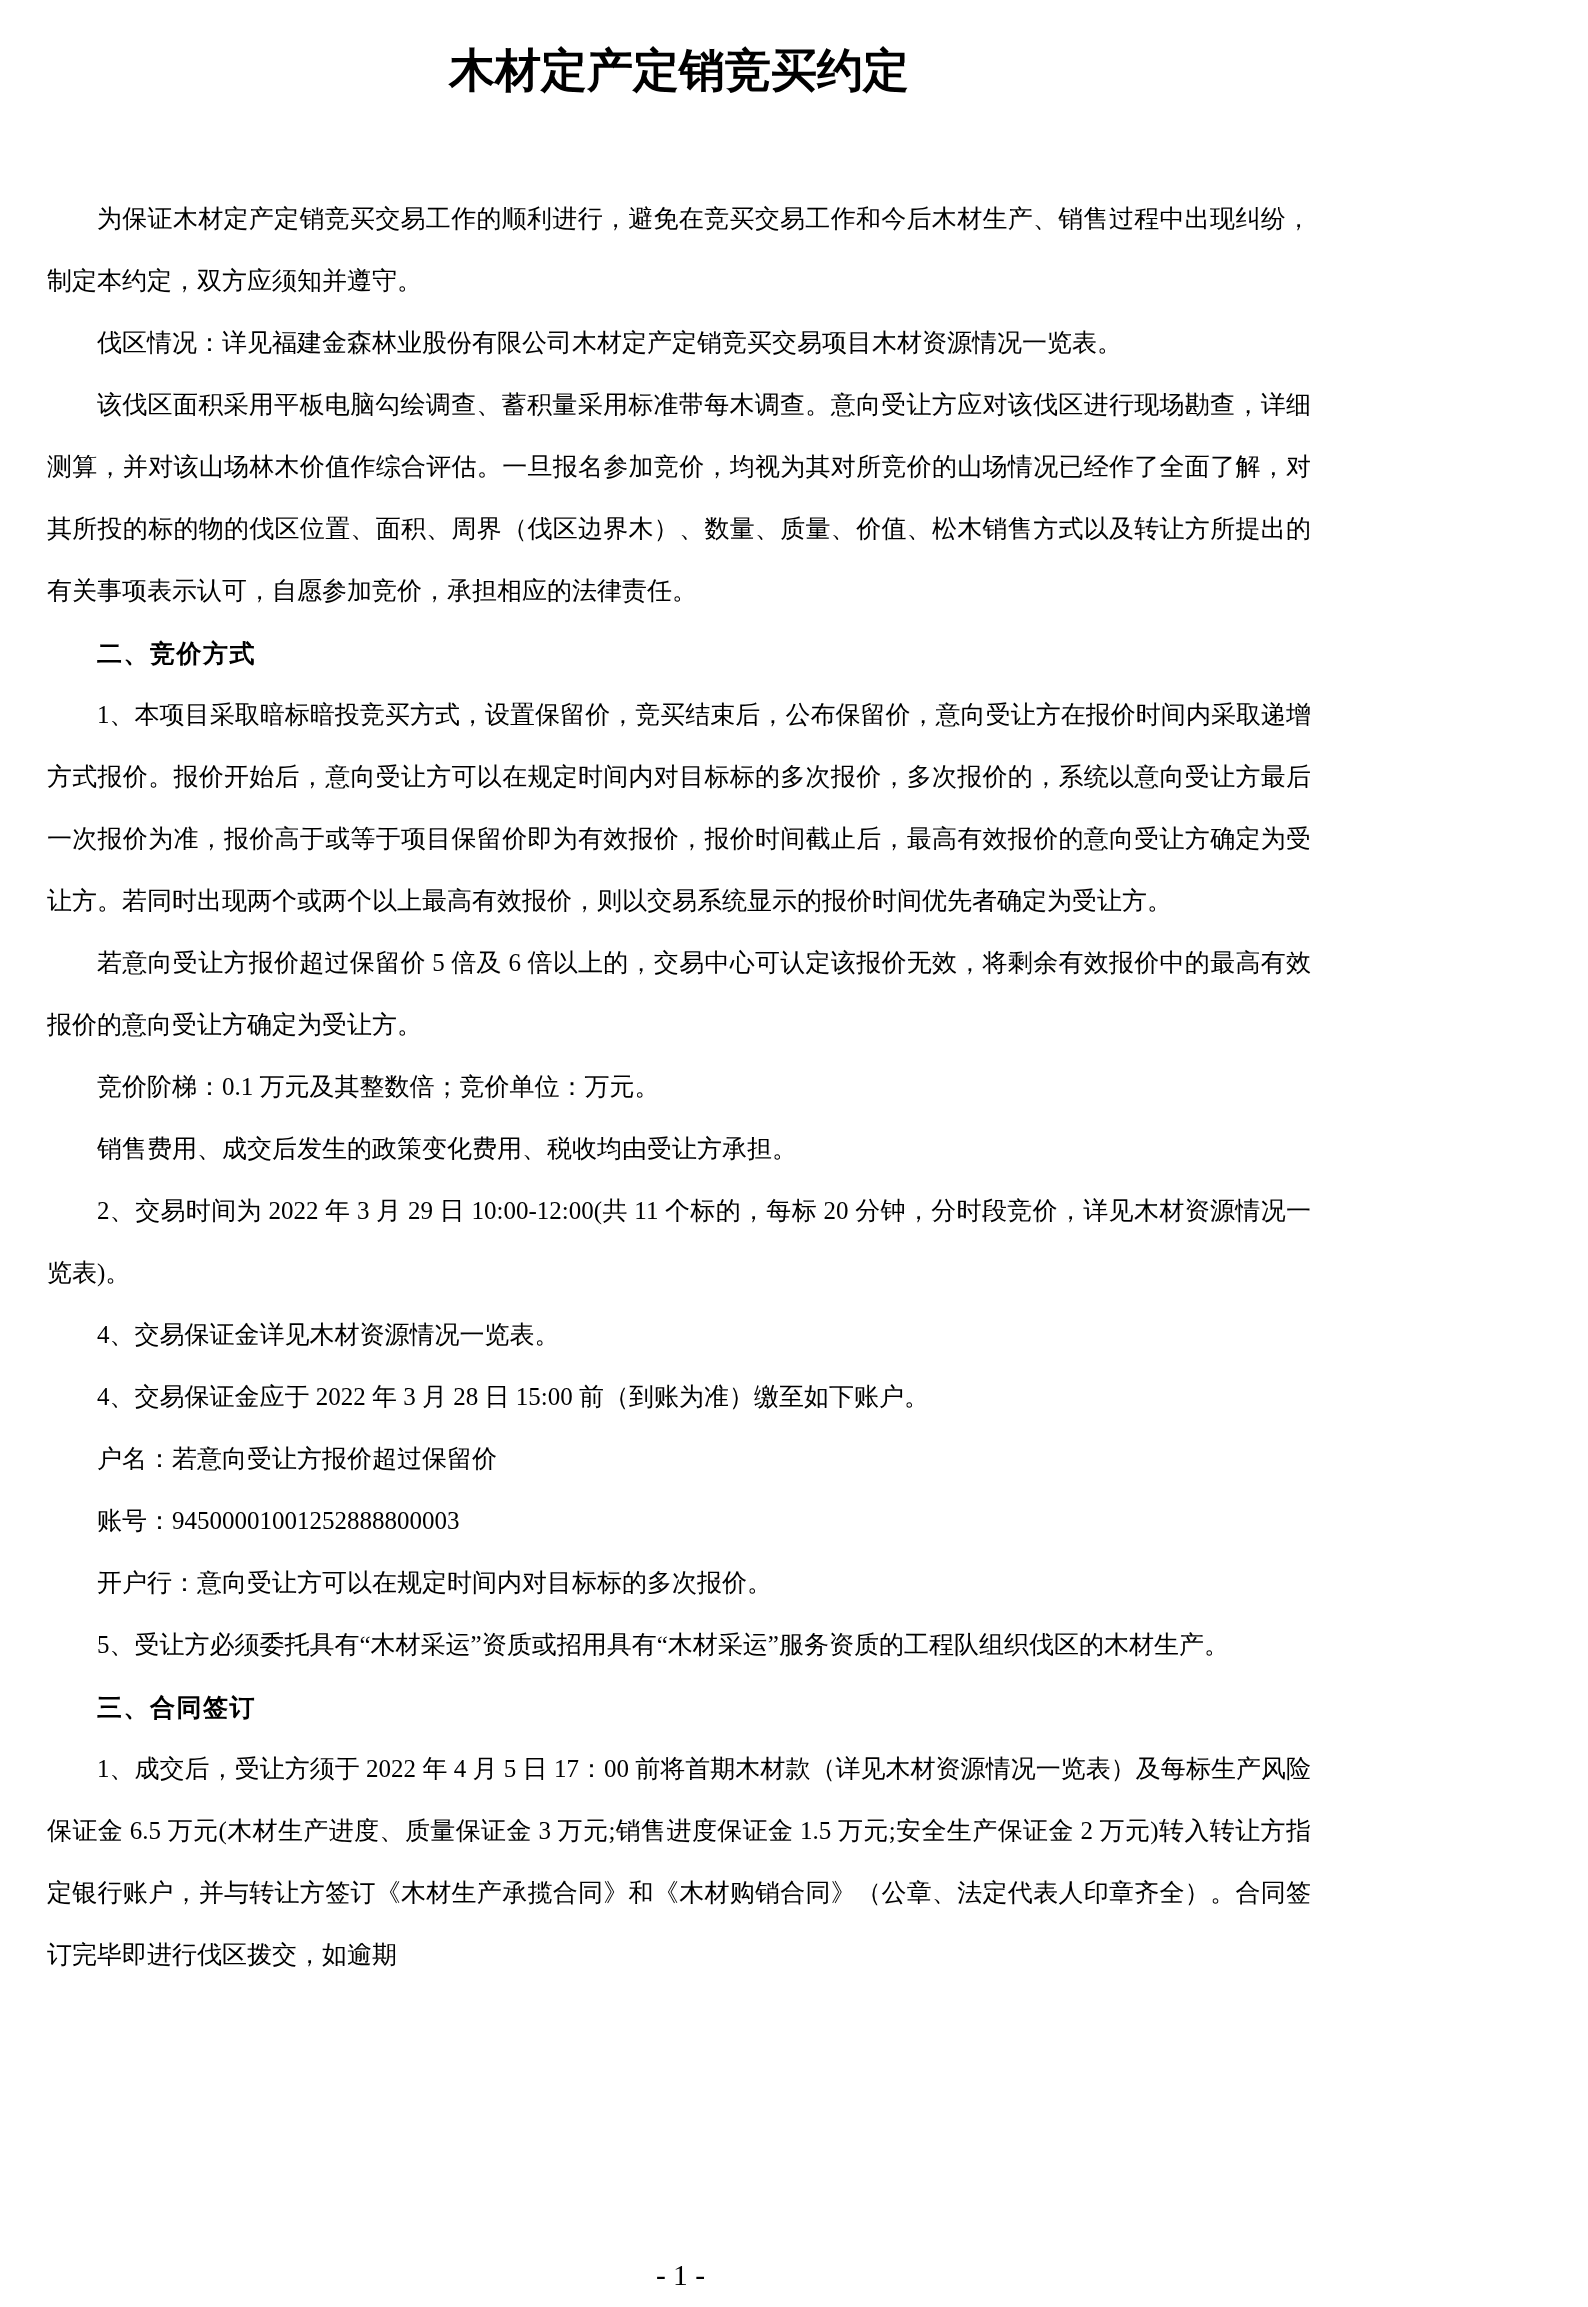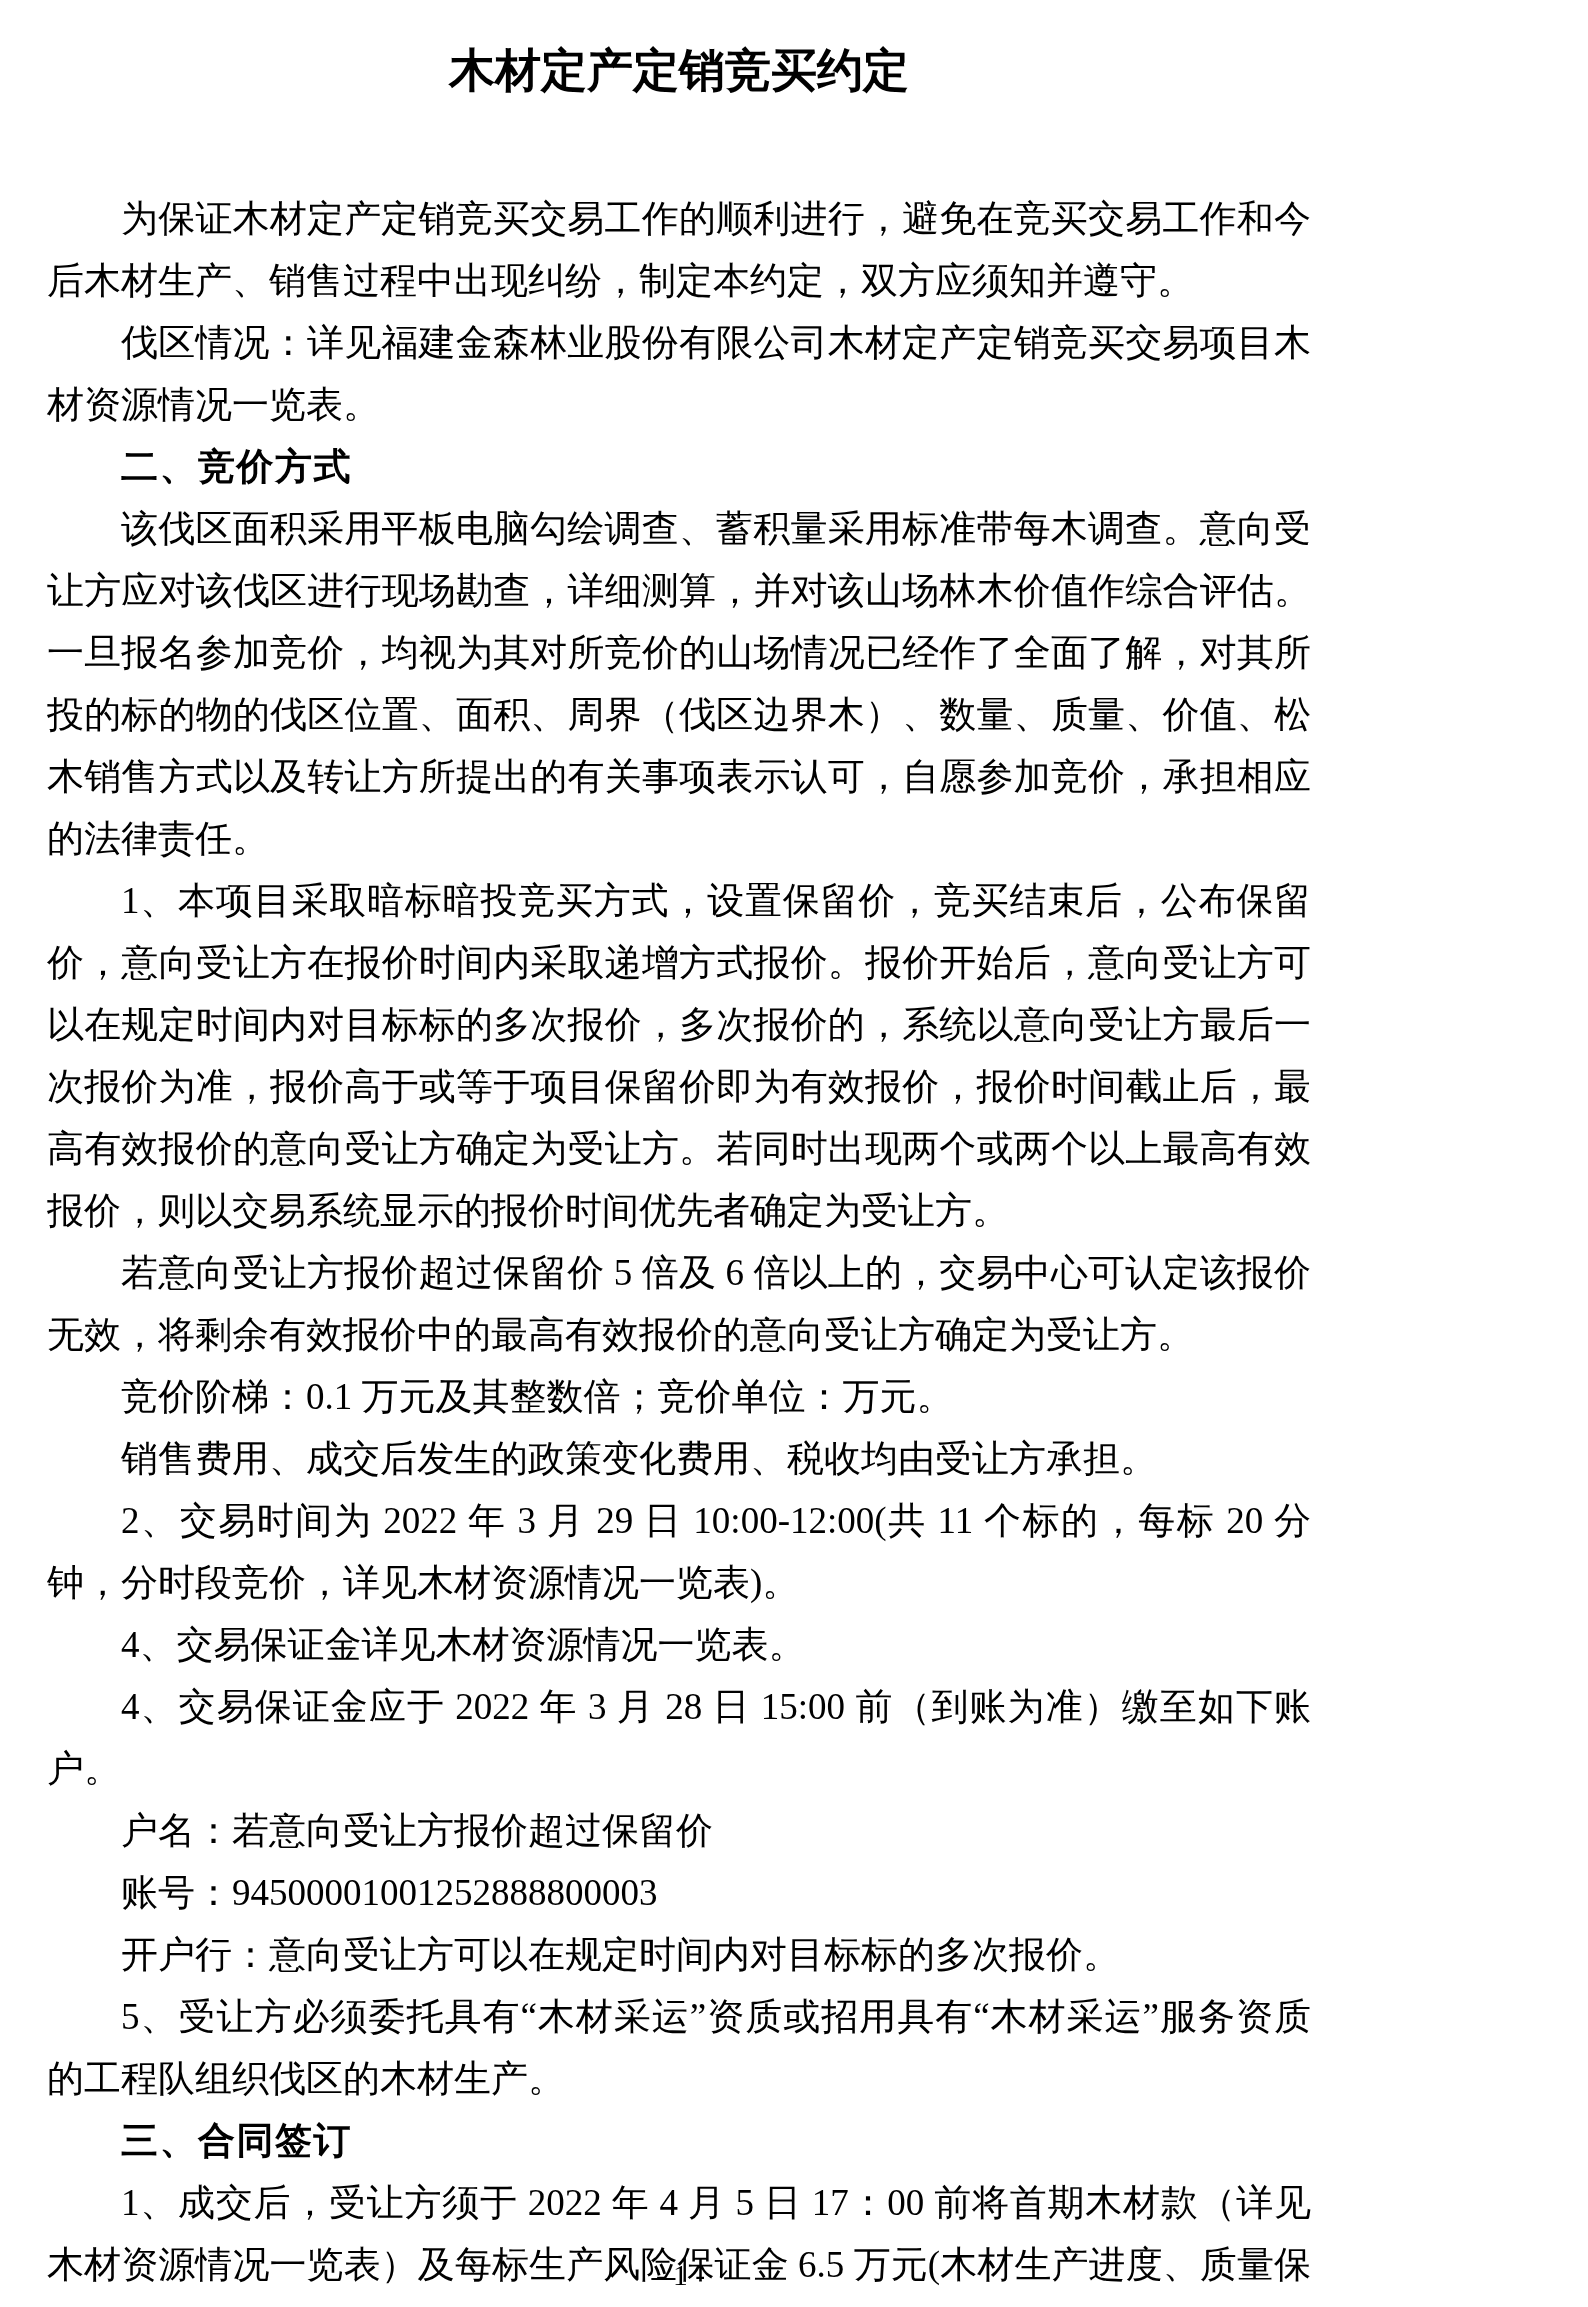--- a/index.html
+++ b/index.html
@@ -21,21 +21,21 @@
   .doc-title {
     margin: 0 0 87px 0;
     font-size: 46px;
     line-height: 60px;
     font-weight: bold;
     text-align: center;
     font-family: "Liberation Serif", "DejaVu Serif", serif;
   }
   p.para {
     margin: 0;
-    font-size: 37px;
+    font-size: 25px;
     line-height: 62px;
     text-indent: 2em;
     text-align: justify;
     text-align-last: left;
     word-break: break-all;
   }
   p.para.heading {
     font-weight: bold;
     font-family: "Liberation Sans", "DejaVu Sans", sans-serif;
     letter-spacing: 1.5px;
@@ -52,22 +52,22 @@
   }
 </style>
 </head>
 <body>
 
 <div class="page">
   <h1 class="doc-title">木材定产定销竞买约定</h1>
 
   <p class="para">为保证木材定产定销竞买交易工作的顺利进行，避免在竞买交易工作和今后木材生产、销售过程中出现纠纷，制定本约定，双方应须知并遵守。</p>
   <p class="para">伐区情况：详见福建金森林业股份有限公司木材定产定销竞买交易项目木材资源情况一览表。</p>
+  <p class="para">该伐区面积采用平板电脑勾绘调查、蓄积量采用标准带每木调查。意向受让方应对该伐区进行现场勘查，详细测算，并对该山场林木价值作综合评估。一旦报名参加竞价，均视为其对所竞价的山场情况已经作了全面了解，对其所投的标的物的伐区位置、面积、周界（伐区边界木）、数量、质量、价值、松木销售方式以及转让方所提出的有关事项表示认可，自愿参加竞价，承担相应的法律责任。</p>
   <p class="para heading">二、竞价方式</p>
-  <p class="para">该伐区面积采用平板电脑勾绘调查、蓄积量采用标准带每木调查。意向受让方应对该伐区进行现场勘查，详细测算，并对该山场林木价值作综合评估。一旦报名参加竞价，均视为其对所竞价的山场情况已经作了全面了解，对其所投的标的物的伐区位置、面积、周界（伐区边界木）、数量、质量、价值、松木销售方式以及转让方所提出的有关事项表示认可，自愿参加竞价，承担相应的法律责任。</p>
   <p class="para">1、本项目采取暗标暗投竞买方式，设置保留价，竞买结束后，公布保留价，意向受让方在报价时间内采取递增方式报价。报价开始后，意向受让方可以在规定时间内对目标标的多次报价，多次报价的，系统以意向受让方最后一次报价为准，报价高于或等于项目保留价即为有效报价，报价时间截止后，最高有效报价的意向受让方确定为受让方。若同时出现两个或两个以上最高有效报价，则以交易系统显示的报价时间优先者确定为受让方。</p>
   <p class="para">若意向受让方报价超过保留价 5 倍及 6 倍以上的，交易中心可认定该报价无效，将剩余有效报价中的最高有效报价的意向受让方确定为受让方。</p>
   <p class="para">竞价阶梯：0.1 万元及其整数倍；竞价单位：万元。</p>
   <p class="para">销售费用、成交后发生的政策变化费用、税收均由受让方承担。</p>
   <p class="para">2、交易时间为 2022 年 3 月 29 日 10:00-12:00(共 11 个标的，每标 20 分钟，分时段竞价，详见木材资源情况一览表)。</p>
   <p class="para">4、交易保证金详见木材资源情况一览表。</p>
   <p class="para">4、交易保证金应于 2022 年 3 月 28 日 15:00 前（到账为准）缴至如下账户。</p>
   <p class="para">户名：若意向受让方报价超过保留价</p>
   <p class="para">账号：94500001001252888800003</p>
   <p class="para">开户行：意向受让方可以在规定时间内对目标标的多次报价。</p>

